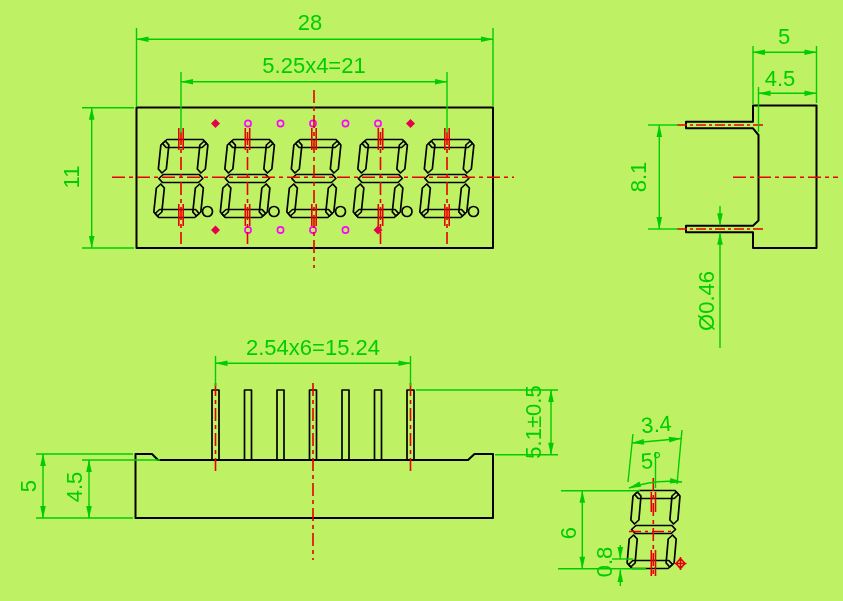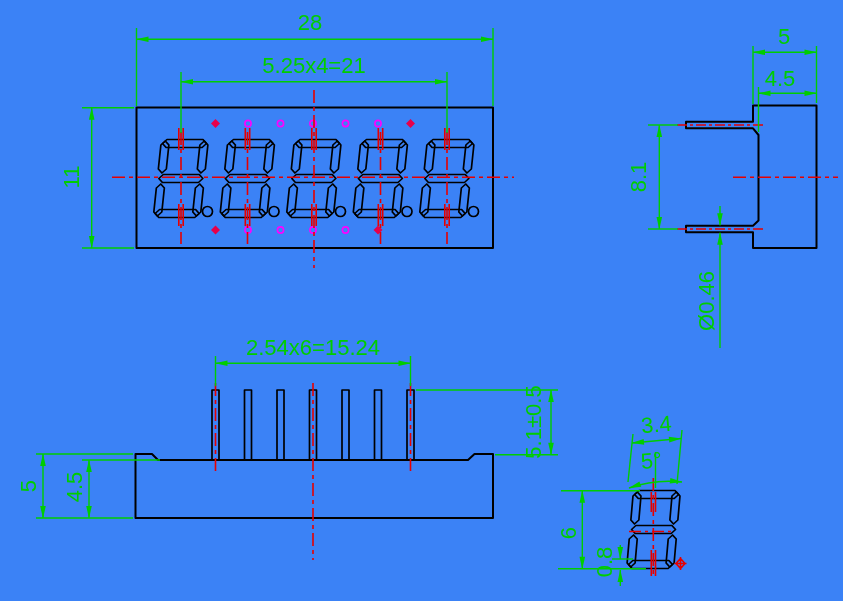--- a/index.html
+++ b/index.html
@@ -1,16 +1,16 @@
 <!DOCTYPE html>
 <html><head>
 <meta charset="utf-8">
 <style>
   html,body{margin:0;padding:0;background:#ffffff;}
-  #canvas{position:relative;width:843px;height:601px;background:#3b82f6;overflow:hidden;
+  #canvas{position:relative;width:843px;height:601px;background:#bef264;overflow:hidden;
           font-family:"Liberation Sans",sans-serif;}
   svg{position:absolute;left:0;top:0;}
   .blk{stroke:#000000;fill:none;stroke-width:2;stroke-linejoin:round;}
   .blk-thin{stroke:#000000;fill:none;stroke-width:1.7;stroke-linejoin:round;}
   .dim{stroke:#00cd00;fill:none;stroke-width:1.4;}
   .red{stroke:#e60000;fill:none;stroke-width:1.6;}
   .cl{stroke-dasharray:13 4 4 4;}
   .ring{stroke:#ff00ff;fill:none;stroke-width:1.6;}
   .solid-mark{fill:#e6004b;stroke:none;}
   text.dimtxt{fill:#00cd00;stroke:none;font-family:"Liberation Sans",sans-serif;

